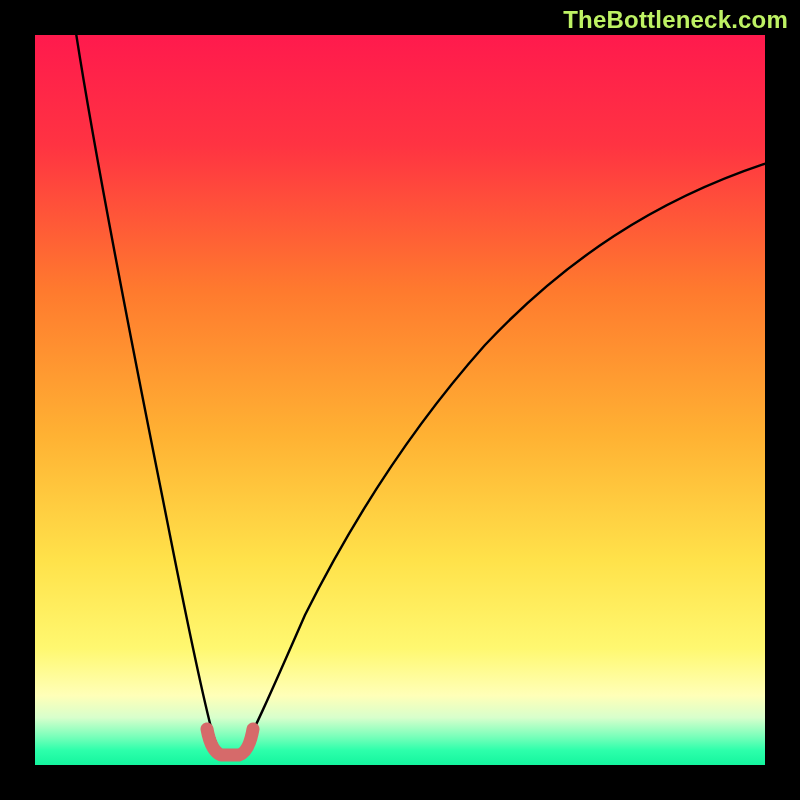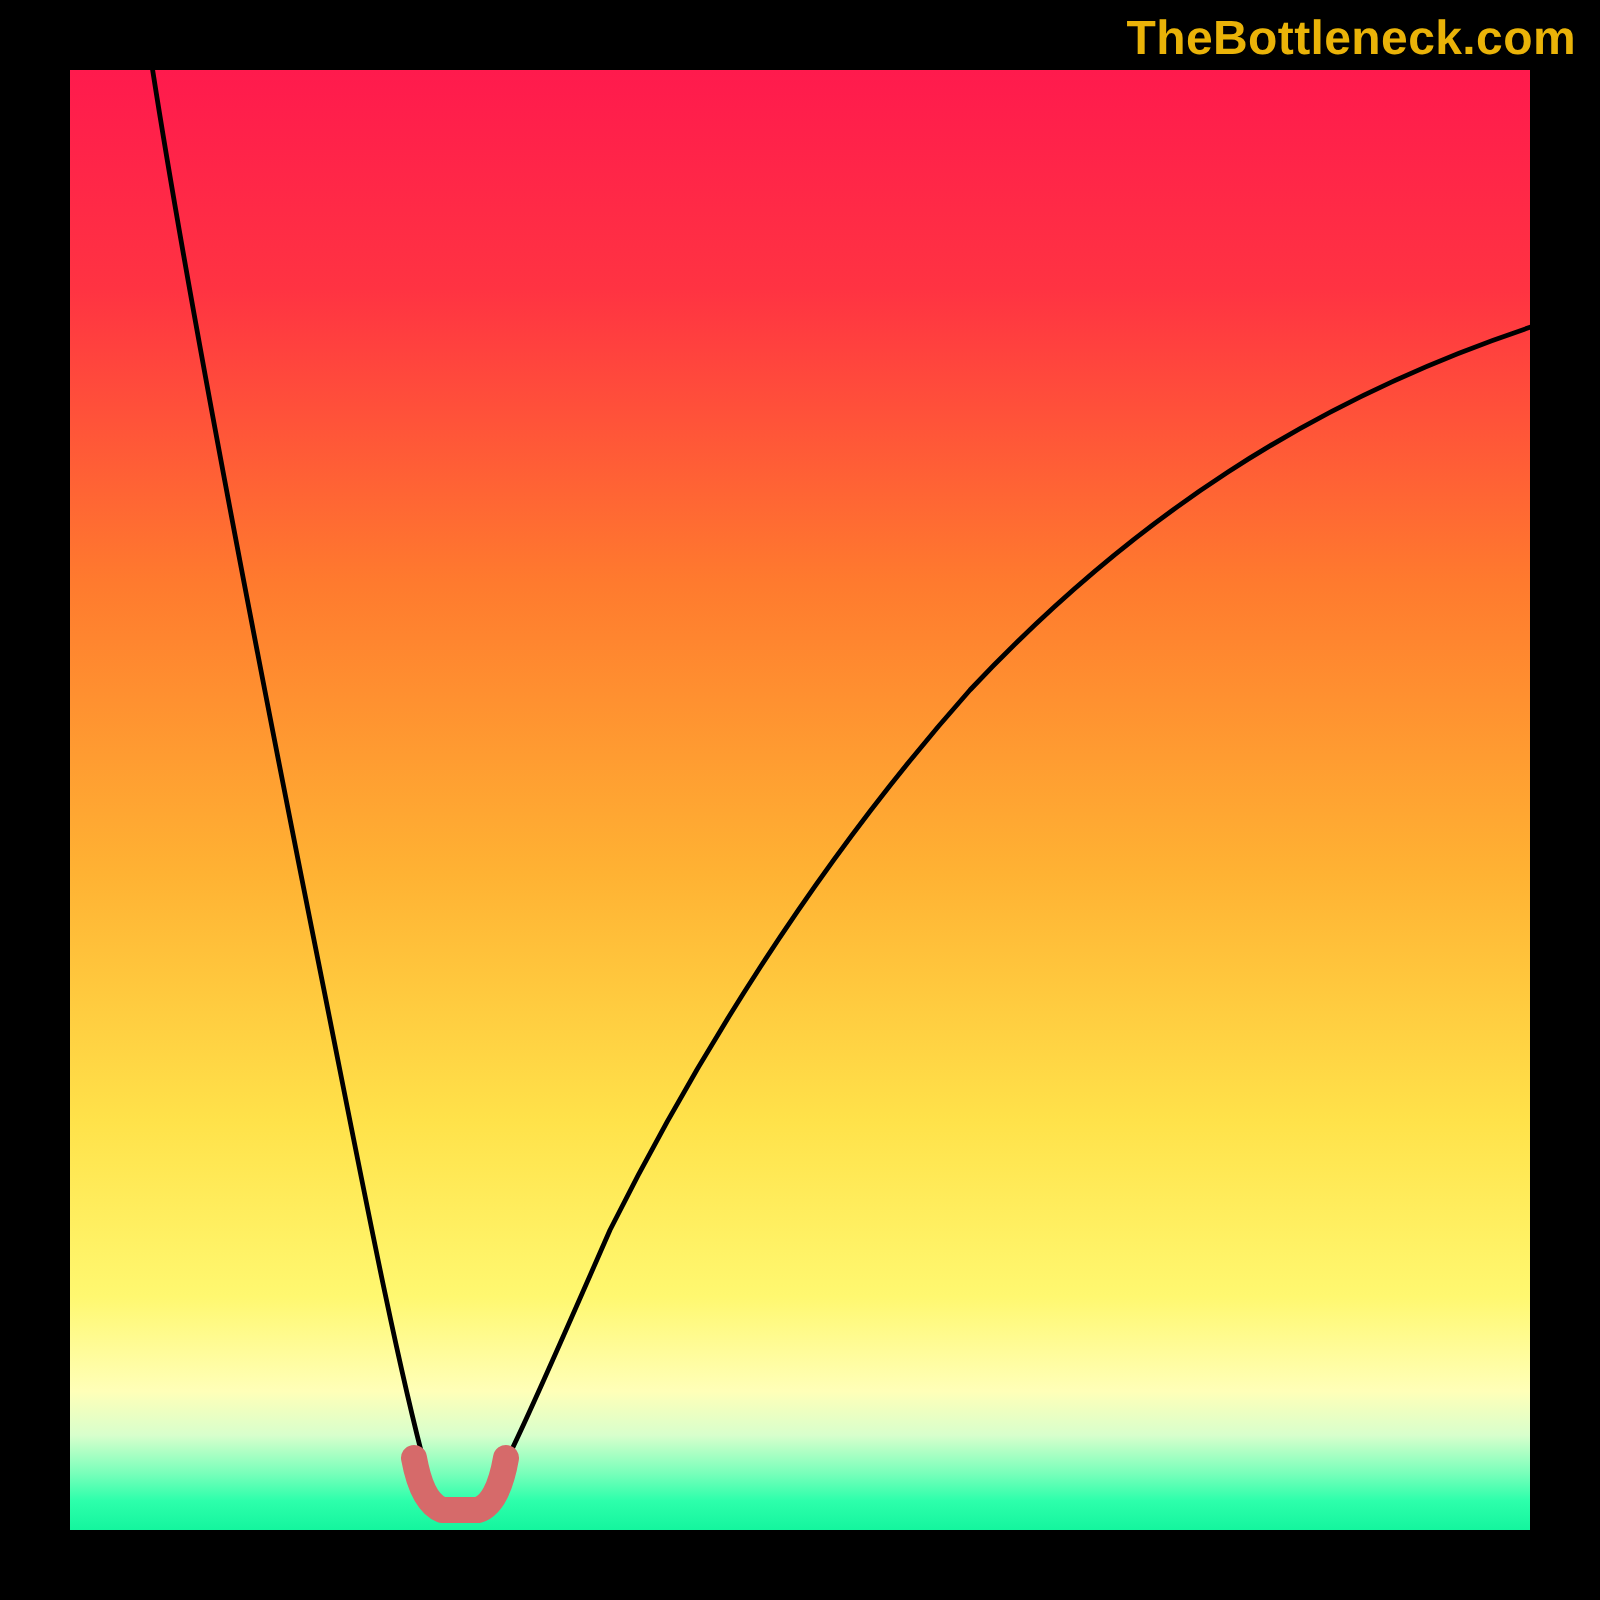--- a/index.html
+++ b/index.html
@@ -25,21 +25,21 @@
     width: 730px;
     height: 730px;
   }
   .watermark {
     position: absolute;
     top: 6px;
     right: 12px;
     font-family: Arial, Helvetica, sans-serif;
     font-size: 24px;
     font-weight: 600;
-    color: #eab308;
+    color: #bef264;
     letter-spacing: 0.2px;
   }
 </style>
 </head>
 <body>
 
 <div class="frame">
 
   <svg class="plot" viewBox="0 0 730 730" preserveAspectRatio="none">
     <defs>

